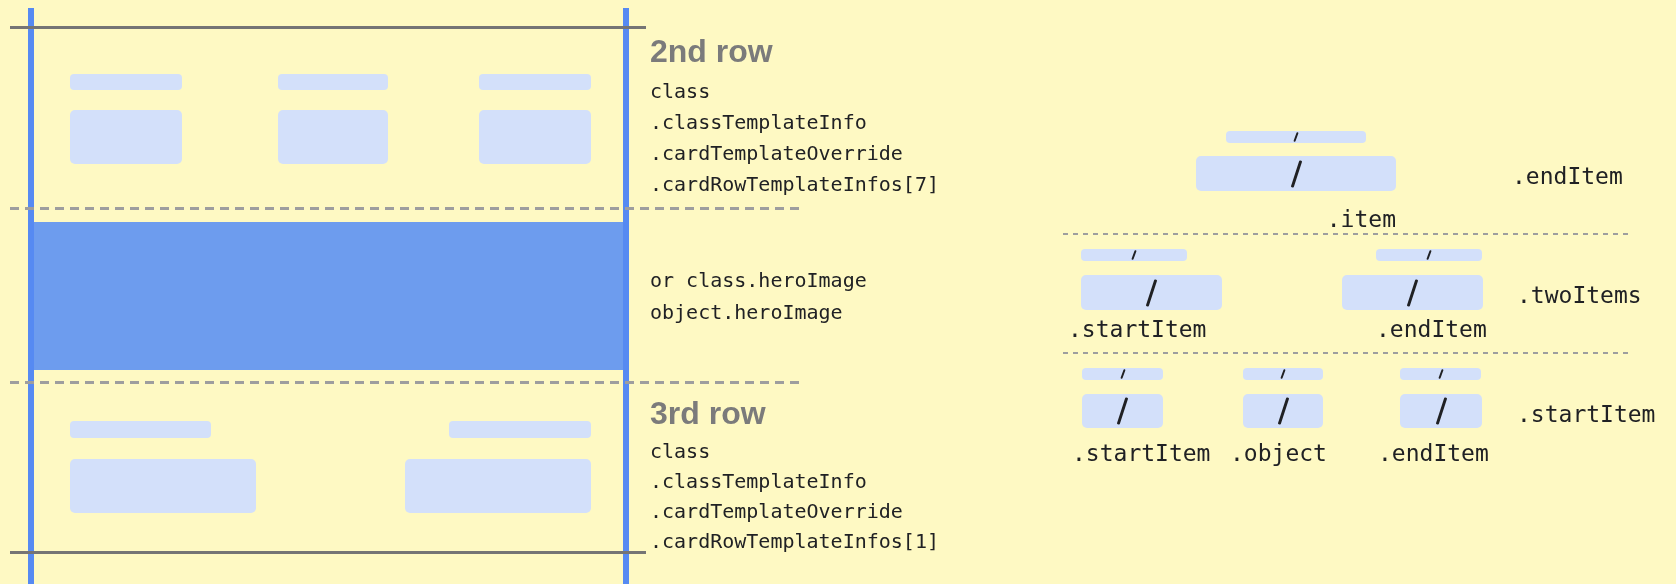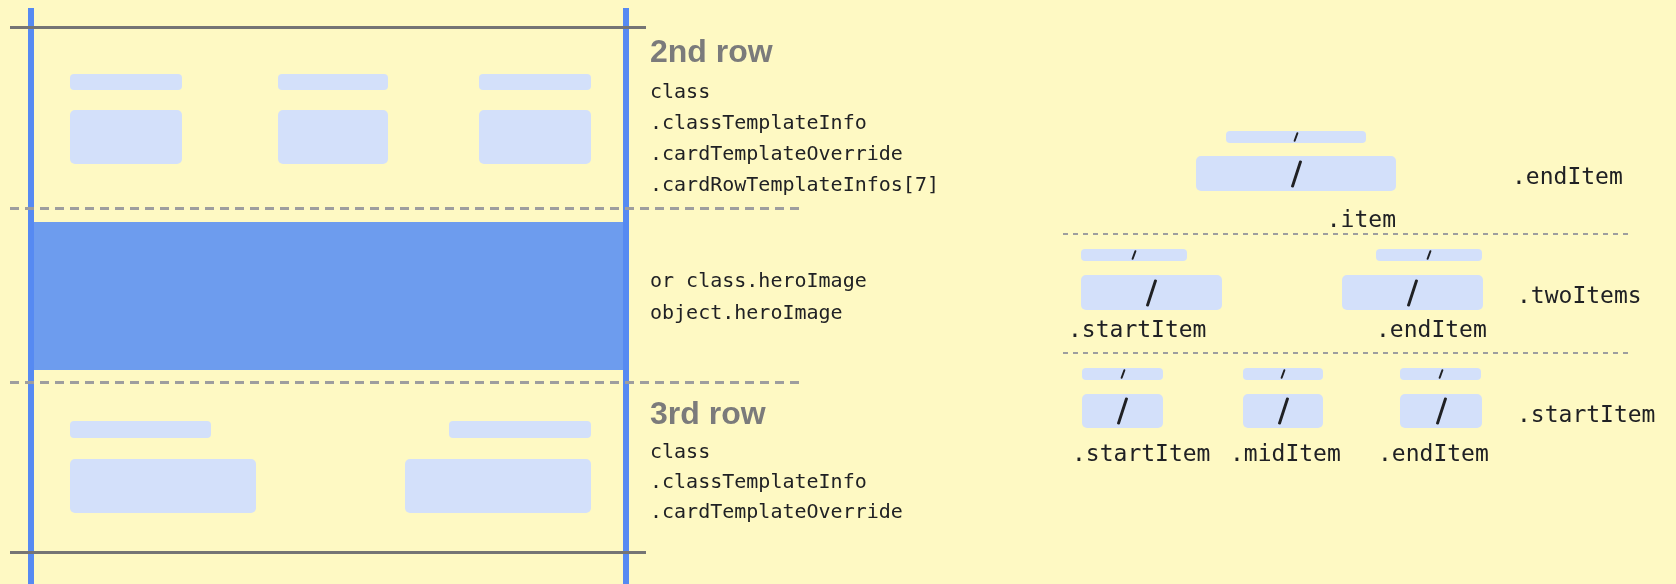--- a/index.html
+++ b/index.html
@@ -94,20 +94,21 @@
     <div class="code" style="left:650px;top:264px;line-height:32px;">
       <div>or class.heroImage</div>
       <div>object.heroImage</div>
     </div>
 
     <div class="heading" style="left:650px;top:396px;text-align:center;">3rd row</div>
     <div class="code" style="left:650px;top:436px;line-height:30px;">
       <div>class</div>
       <div>.classTemplateInfo</div>
       <div>.cardTemplateOverride</div>
+      <div>.cardRowTemplateInfos[1]</div>
     </div>
   </div>
 
   <div>
 
     <div>
       <div class="bar" style="left:1226px;top:131px;width:140px;height:12px;">
         <div class="slash sm"></div>
       </div>
       <div class="bar big" style="left:1196px;top:156px;width:200px;height:35px;">
@@ -152,19 +153,19 @@
       <div class="bar big" style="left:1082px;top:394px;width:81px;height:34px;">
         <div class="slash lg"></div>
       </div>
       <div class="bar big" style="left:1243px;top:394px;width:80px;height:34px;">
         <div class="slash lg"></div>
       </div>
       <div class="bar big" style="left:1400px;top:394px;width:82px;height:34px;">
         <div class="slash lg"></div>
       </div>
       <div class="code small" style="left:1072px;top:440px;">.startItem</div>
-      <div class="code small" style="left:1230px;top:440px;">.midItem</div>
+      <div class="code small" style="left:1230px;top:440px;">.object</div>
       <div class="code small" style="left:1378px;top:440px;">.endItem</div>
       <div class="code small" style="left:1517px;top:401px;">.startItem</div>
     </div>
 
   </div>
 </div>
 
 </body></html>

